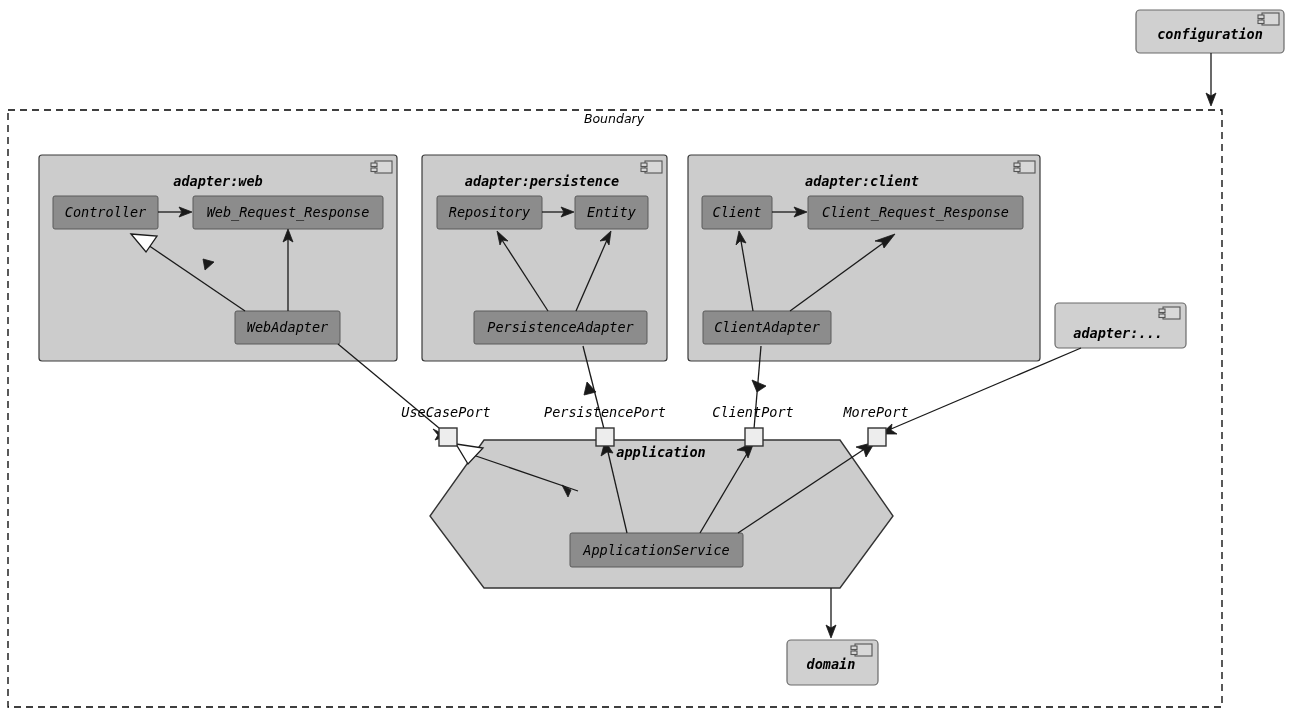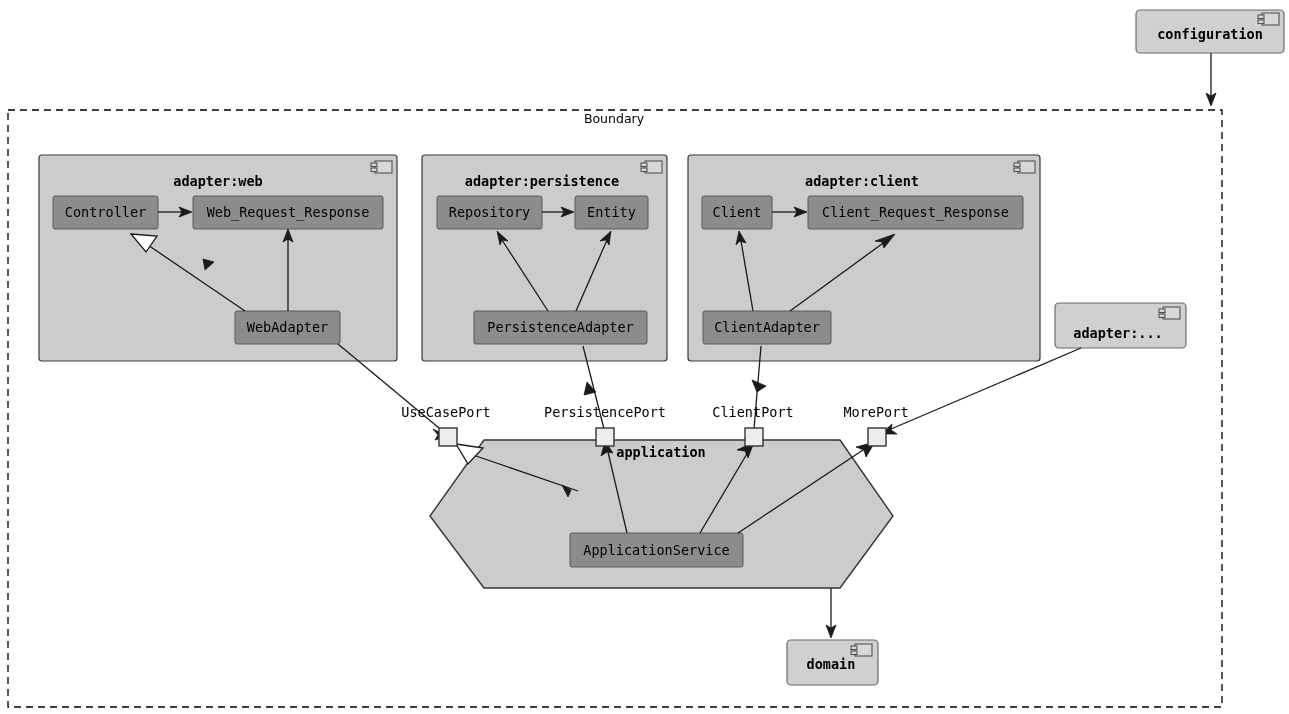--- a/index.html
+++ b/index.html
@@ -10,20 +10,21 @@
   body {
     width: 1289px;
     height: 714px;
     font-family: "DejaVu Sans Mono", monospace;
     overflow: hidden;
   }
   #diagram-root {
     position: relative;
     width: 1196px;
     height: 714px;
+    font-style: italic;
   }
   svg#uml-canvas {
     display: block;
     width: 1289px;
     height: 714px;
   }
   .pkg-rect {
     fill: #cccccc;
     stroke: #3a3a3a;
     stroke-width: 1.2;

